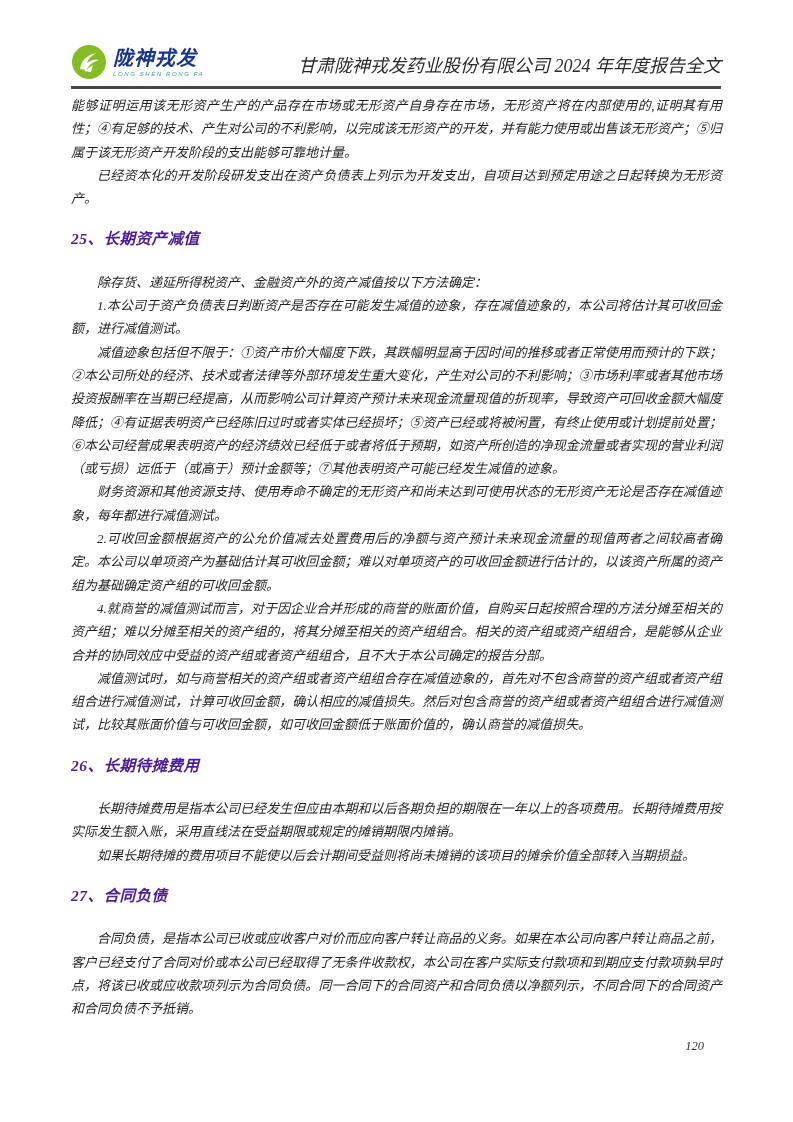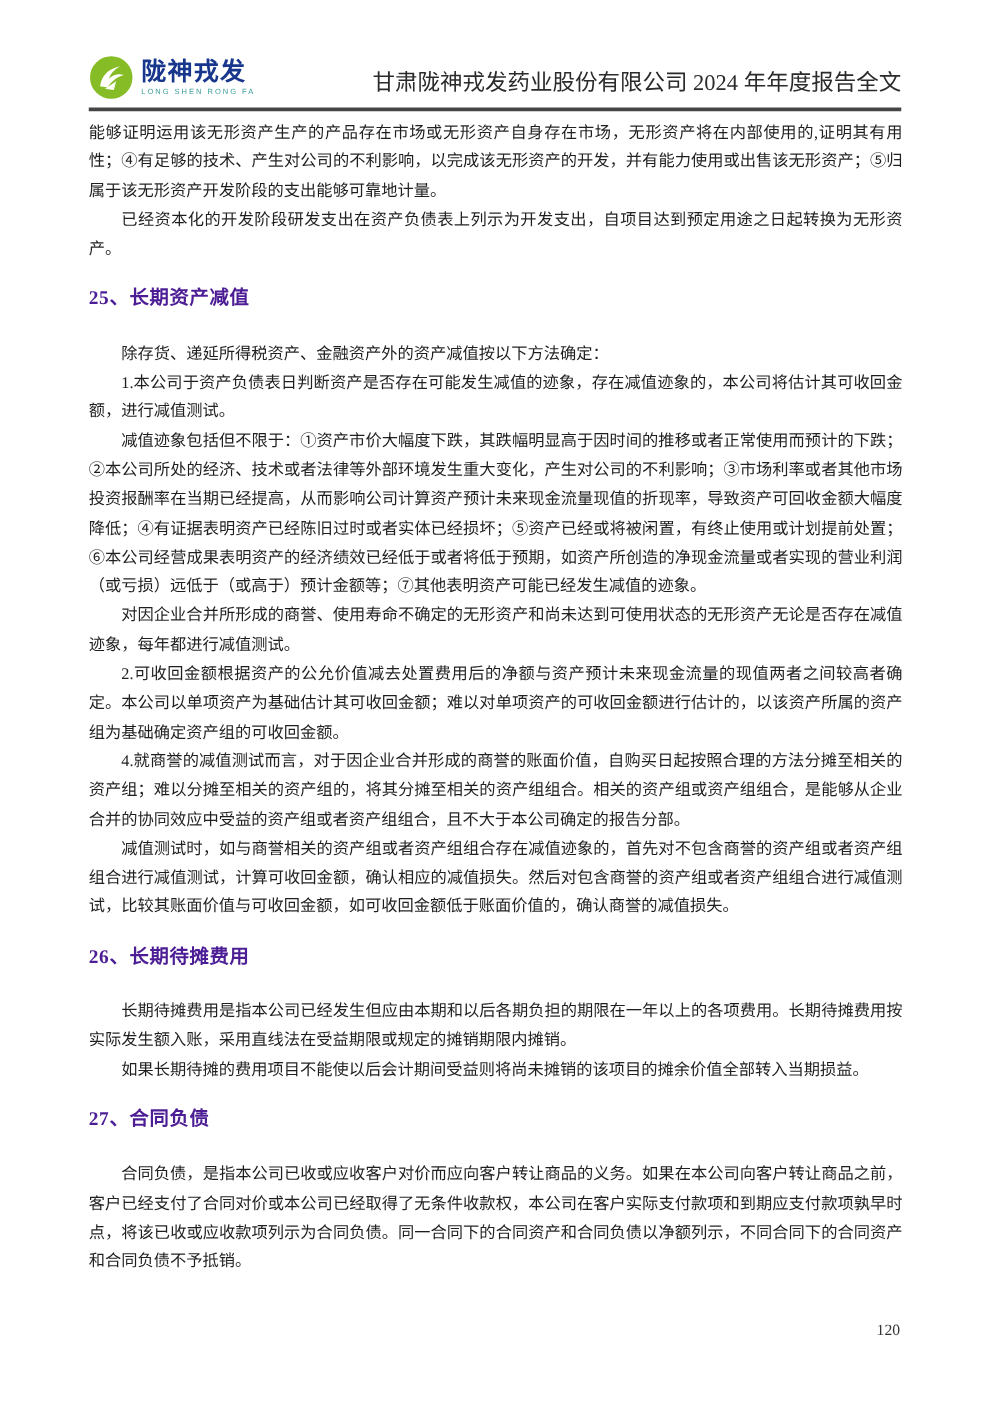--- a/index.html
+++ b/index.html
@@ -4,20 +4,21 @@
 <style>
   html, body { margin: 0; padding: 0; background: #ffffff; }
   .page {
     position: relative;
     width: 792px;
     height: 1122px;
     background: #ffffff;
     font-family: "Liberation Serif", "DejaVu Serif", serif;
     color: #1f1f1f;
     overflow: hidden;
+    font-style: italic;
   }
 
   
   .header {
     position: absolute;
     top: 44px;
     left: 71px;
     right: 71px;
     display: flex;
     justify-content: space-between;
@@ -73,24 +74,23 @@
     color: #4c1d95;
     margin: 17px 0 20px 0;
     text-indent: 0;
     letter-spacing: 0.5px;
   }
 
   
   .page-number {
     position: absolute;
     top: 1039px;
-    right: 72px;
+    right: 88px;
     font-size: 12.5px;
     color: #333333;
-    margin-top: 18px;
   }
 </style>
 </head>
 <body>
 
 <div class="page">
 
   <div class="header">
     <div class="logo">
       <svg class="logo-icon" viewBox="0 0 36 36" xmlns="http://www.w3.org/2000/svg" aria-hidden="true">
@@ -108,21 +108,21 @@
   <div class="header-divider"></div>
 
   <div class="doc-body">
     <p class="para flush">能够证明运用该无形资产生产的产品存在市场或无形资产自身存在市场，无形资产将在内部使用的,证明其有用性；④有足够的技术、产生对公司的不利影响，以完成该无形资产的开发，并有能力使用或出售该无形资产；⑤归属于该无形资产开发阶段的支出能够可靠地计量。</p>
     <p class="para">已经资本化的开发阶段研发支出在资产负债表上列示为开发支出，自项目达到预定用途之日起转换为无形资产。</p>
 
     <h2 class="section-heading">25、长期资产减值</h2>
     <p class="para">除存货、递延所得税资产、金融资产外的资产减值按以下方法确定：</p>
     <p class="para">1.本公司于资产负债表日判断资产是否存在可能发生减值的迹象，存在减值迹象的，本公司将估计其可收回金额，进行减值测试。</p>
     <p class="para">减值迹象包括但不限于：①资产市价大幅度下跌，其跌幅明显高于因时间的推移或者正常使用而预计的下跌；②本公司所处的经济、技术或者法律等外部环境发生重大变化，产生对公司的不利影响；③市场利率或者其他市场投资报酬率在当期已经提高，从而影响公司计算资产预计未来现金流量现值的折现率，导致资产可回收金额大幅度降低；④有证据表明资产已经陈旧过时或者实体已经损坏；⑤资产已经或将被闲置，有终止使用或计划提前处置；⑥本公司经营成果表明资产的经济绩效已经低于或者将低于预期，如资产所创造的净现金流量或者实现的营业利润（或亏损）远低于（或高于）预计金额等；⑦其他表明资产可能已经发生减值的迹象。</p>
-    <p class="para">对因企业合并所形成的商誉、使用寿命不确定的无形资产和尚未达到可使用状态的无形资产无论是否存在减值迹象，每年都进行减值测试。</p>
+    <p class="para">财务资源和其他资源支持、使用寿命不确定的无形资产和尚未达到可使用状态的无形资产无论是否存在减值迹象，每年都进行减值测试。</p>
     <p class="para">2.可收回金额根据资产的公允价值减去处置费用后的净额与资产预计未来现金流量的现值两者之间较高者确定。本公司以单项资产为基础估计其可收回金额；难以对单项资产的可收回金额进行估计的，以该资产所属的资产组为基础确定资产组的可收回金额。</p>
     <p class="para">4.就商誉的减值测试而言，对于因企业合并形成的商誉的账面价值，自购买日起按照合理的方法分摊至相关的资产组；难以分摊至相关的资产组的，将其分摊至相关的资产组组合。相关的资产组或资产组组合，是能够从企业合并的协同效应中受益的资产组或者资产组组合，且不大于本公司确定的报告分部。</p>
     <p class="para">减值测试时，如与商誉相关的资产组或者资产组组合存在减值迹象的，首先对不包含商誉的资产组或者资产组组合进行减值测试，计算可收回金额，确认相应的减值损失。然后对包含商誉的资产组或者资产组组合进行减值测试，比较其账面价值与可收回金额，如可收回金额低于账面价值的，确认商誉的减值损失。</p>
 
     <h2 class="section-heading">26、长期待摊费用</h2>
     <p class="para">长期待摊费用是指本公司已经发生但应由本期和以后各期负担的期限在一年以上的各项费用。长期待摊费用按实际发生额入账，采用直线法在受益期限或规定的摊销期限内摊销。</p>
     <p class="para">如果长期待摊的费用项目不能使以后会计期间受益则将尚未摊销的该项目的摊余价值全部转入当期损益。</p>
 
     <h2 class="section-heading">27、合同负债</h2>
     <p class="para">合同负债，是指本公司已收或应收客户对价而应向客户转让商品的义务。如果在本公司向客户转让商品之前，客户已经支付了合同对价或本公司已经取得了无条件收款权，本公司在客户实际支付款项和到期应支付款项孰早时点，将该已收或应收款项列示为合同负债。同一合同下的合同资产和合同负债以净额列示，不同合同下的合同资产和合同负债不予抵销。</p>

